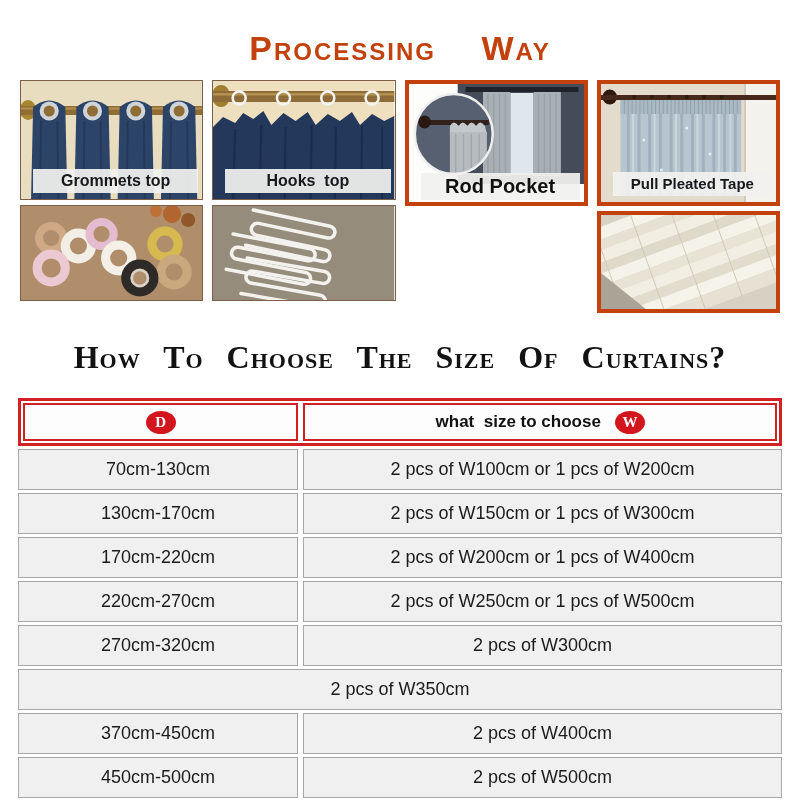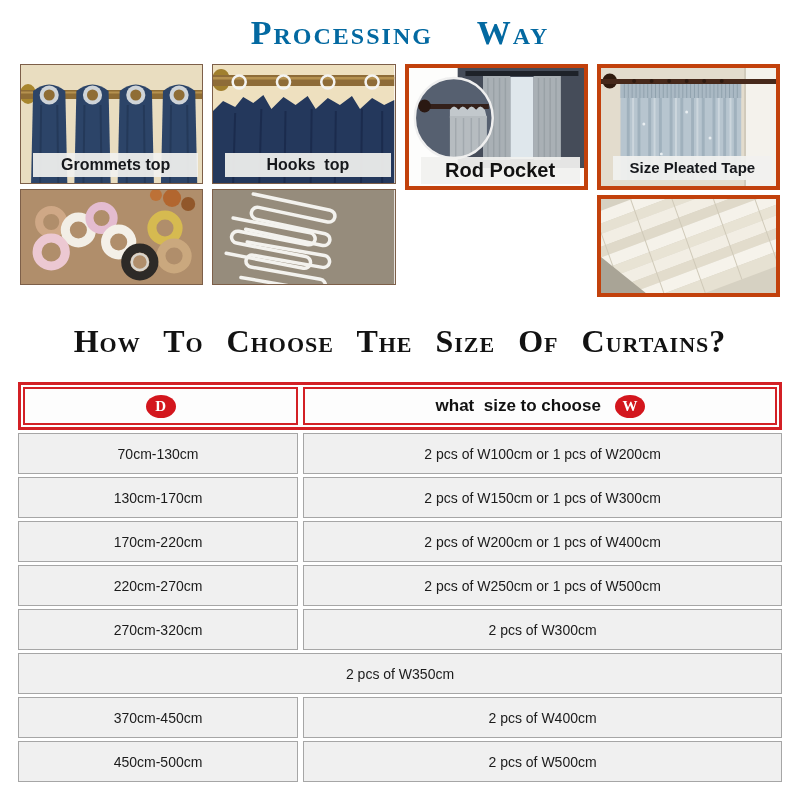--- a/index.html
+++ b/index.html
@@ -1,24 +1,24 @@
 <!DOCTYPE html>
 <html><head>
 <meta charset="utf-8">
 <style>
   html,body{margin:0;padding:0;}
   body{
     width:800px;height:800px;background:#ffffff;overflow:hidden;
     font-family:"Liberation Sans",sans-serif;color:#111;
   }
   .title{
-    margin:14px 0 0;text-align:center;
-    font-family:Liberation Serif, serif;
+    margin:29px 0 0;text-align:center;
+    font-family:Liberation Sans, sans-serif;
     font-variant-caps:small-caps;font-weight:bold;font-size:34px;
-    letter-spacing:2px;word-spacing:34px;color:#0369a1;
+    letter-spacing:2px;word-spacing:34px;color:#c2410c;
   }
   .panels{display:flex;gap:9px;margin:12px 20px 0;}
   .panel{flex:1;display:flex;flex-direction:column;gap:5px;min-width:0;}
   .panel-top{position:relative;height:118px;overflow:hidden;}
   .panel-bottom{position:relative;height:94px;overflow:hidden;}
   .bordered-brown{border:1px solid #7d5f49;}
   .bordered-light{border:4px solid #c2410c;}
   .panel-top svg,.panel-bottom svg{display:block;width:100%;height:100%;}
   .panel-label{
     position:absolute;left:12px;right:4px;bottom:6px;height:24px;line-height:24px;
@@ -46,21 +46,21 @@
   .th-right{flex:1;}
   .badge{
     display:inline-block;width:30px;height:23px;line-height:23px;border-radius:50%;
     background:#d3161d;color:#ffffff;text-align:center;
     font-family:"Liberation Serif",serif;font-weight:bold;font-size:15px;
   }
   .tr{display:flex;gap:5px;margin-top:3px;}
   .td{
     background:#f0f0f0;border:1px solid #a6a6a6;height:39px;
     display:flex;align-items:center;justify-content:center;
-    font-size:14px;color:#1b1b1b;
+    font-size:18px;color:#1b1b1b;
   }
   .td-left{width:36.4%;}
   .td-right{flex:1;}
   .diagram-text{font-family:"Liberation Serif",serif;fill:#222;}
 </style>
 </head>
 <body>
 
 <div class="page">
 
@@ -278,21 +278,21 @@
             <line x1="121" y1="30" x2="121" y2="112"></line>
               <line x1="133" y1="30" x2="133" y2="112"></line>
           </g>
           <g fill="#e9eef1">
             <circle cx="44" cy="56" r="1.5"></circle>
               <circle cx="88" cy="44" r="1.5"></circle>
             <circle cx="112" cy="70" r="1.5"></circle>
               <circle cx="62" cy="86" r="1.5"></circle>
           </g>
         </svg>
-        <div class="panel-label small">Size Pleated Tape</div>
+        <div class="panel-label small">Pull Pleated Tape</div>
       </div>
       <div class="panel-bottom bordered-light">
         <svg viewBox="0 0 180 94" preserveAspectRatio="none">
           <rect width="180" height="94" fill="#d6d1c2"></rect>
           <g transform="translate(90,47) rotate(-20)">
             <rect x="-120" y="-64" width="240" height="12" fill="#f5f2ea"></rect>
             <rect x="-120" y="-52" width="240" height="10" fill="#e6e1d2"></rect>
             <rect x="-120" y="-42" width="240" height="12" fill="#f2eee4"></rect>
             <rect x="-120" y="-30" width="240" height="10" fill="#dfd9c9"></rect>
             <rect x="-120" y="-20" width="240" height="12" fill="#f5f2ea"></rect>

